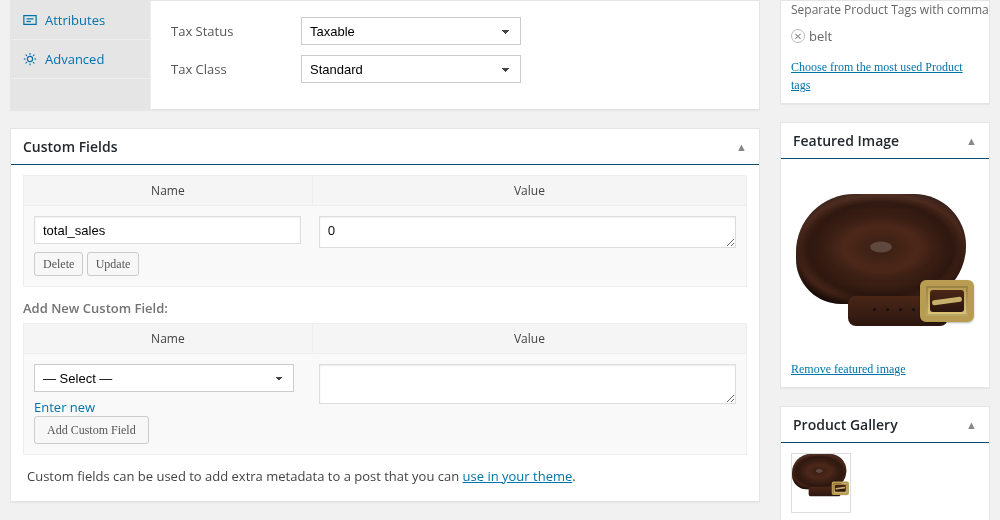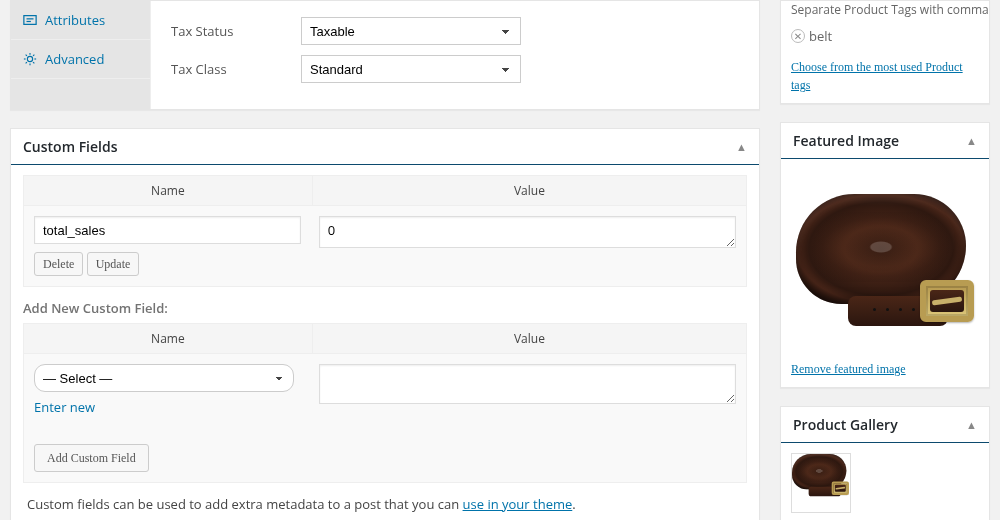--- a/index.html
+++ b/index.html
@@ -62,21 +62,21 @@
   padding: 0 8px;
   border: 1px solid #ccc;
   background: #fff;
   font-size: 13px;
   appearance: none;
   background-image: linear-gradient(45deg, transparent 50%, #444 50%), linear-gradient(135deg, #444 50%, transparent 50%);
   background-position: calc(100% - 14px) 12px, calc(100% - 10px) 12px;
   background-size: 4px 4px, 4px 4px;
   background-repeat: no-repeat;
 }
-.select-wide { width: 260px; border-radius: 11px; }
+.select-wide { width: 260px; }
 
 .cf-box {
   background: #f9f9f9;
   border: 1px solid #eee;
   padding: 0;
 }
 .cf-head { display:flex; border-bottom:1px solid #eee; background:#f5f5f5; }
 .cf-head > div { flex:1; text-align:center; padding:6px 0; font-size:12px; color:#444; }
 .cf-head > div:first-child { border-right:1px solid #eee; max-width:40%; flex:0 0 40%;}
 .cf-body-row { display:flex; padding: 10px; gap:18px; }
@@ -279,21 +279,21 @@
             <div>Value</div>
           </div>
           <div class="cf-body-row">
             <div class="cf-name-col">
               <select class="select select-wide">
                 <option>— Select —</option>
               </select>
               <div style="margin-top:6px;">
                 <a class="link">Enter new</a>
               </div>
-              <div style="margin-top:28px;">
+              <div style="margin-top:0;">
                 <button class="btn" style="height:28px;padding:0 12px;">Add Custom Field</button>
               </div>
             </div>
             <div class="cf-value-col">
               <textarea class="textarea" style="height: 40px;"></textarea>
             </div>
           </div>
         </div>
 
         <div class="cf-hint">

